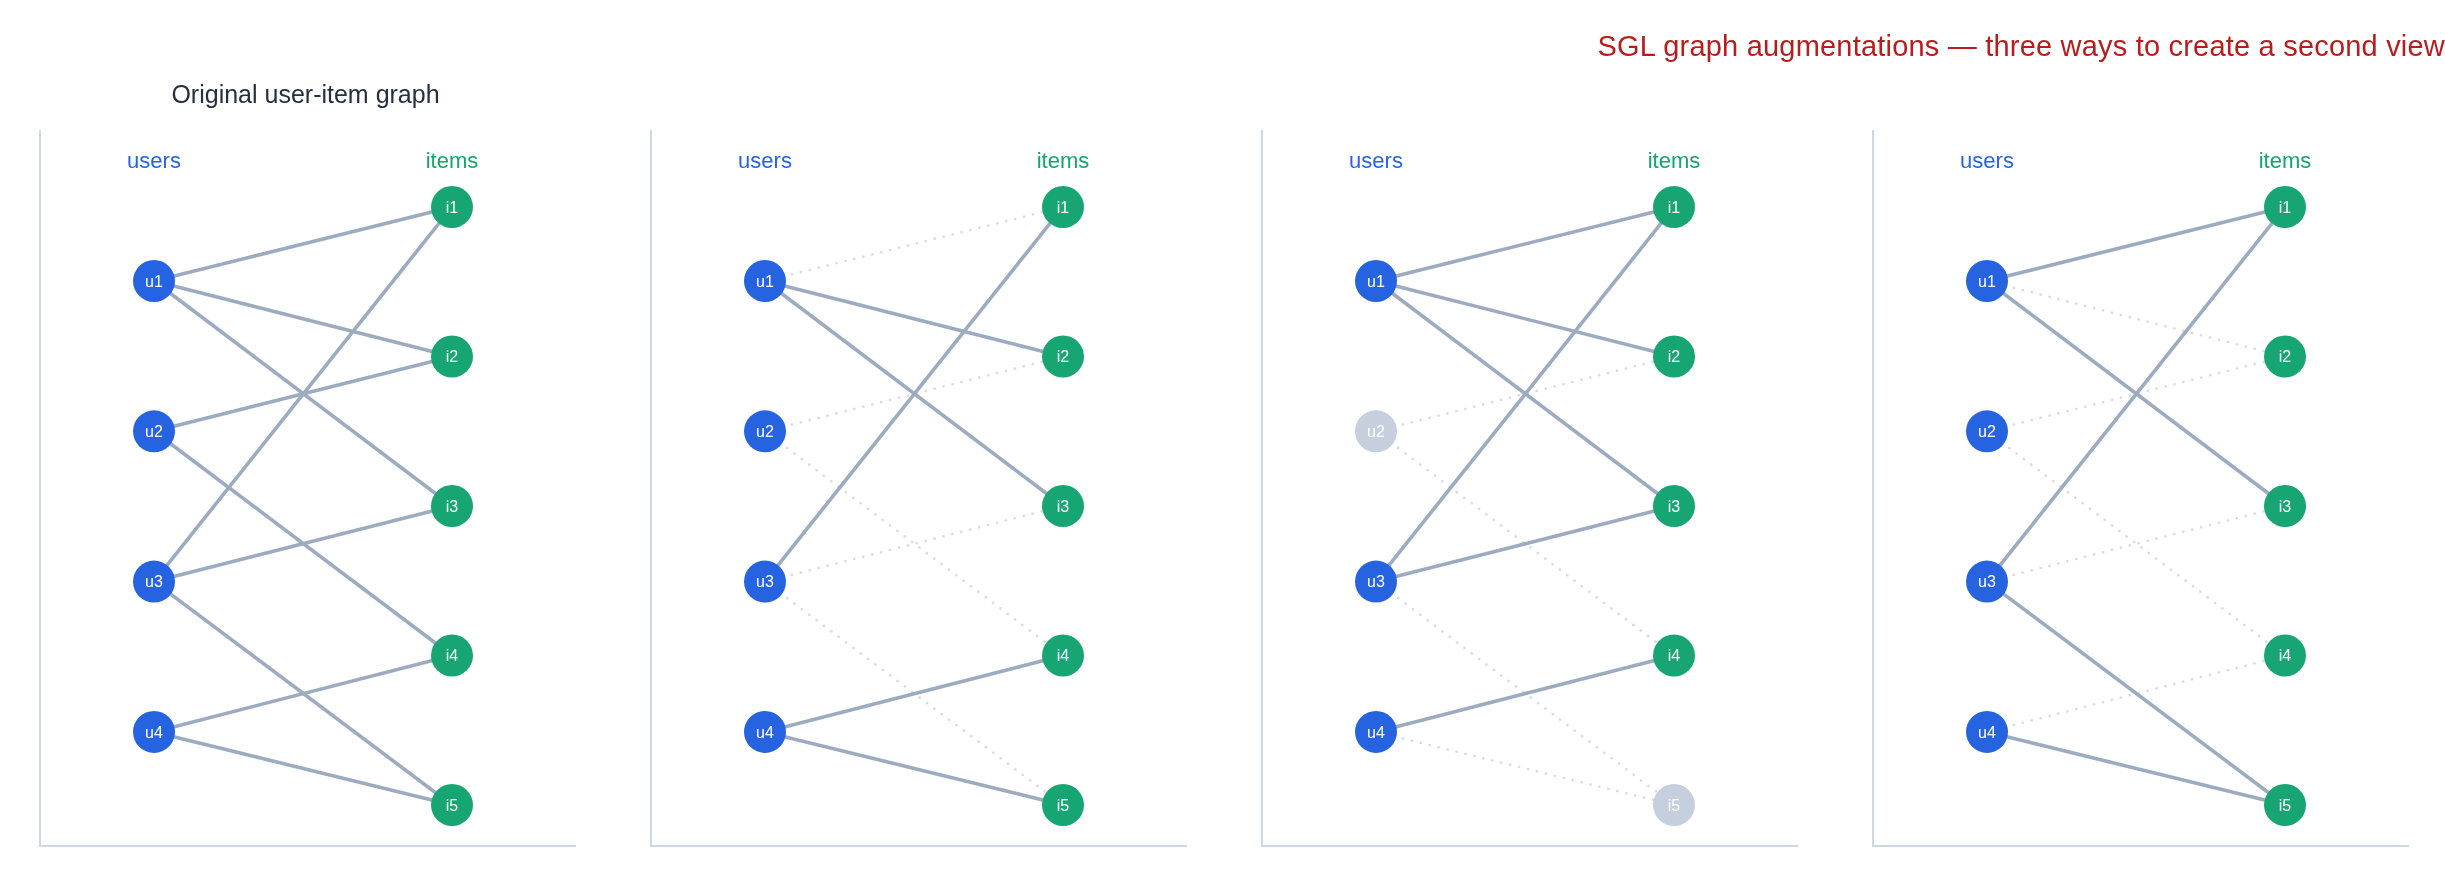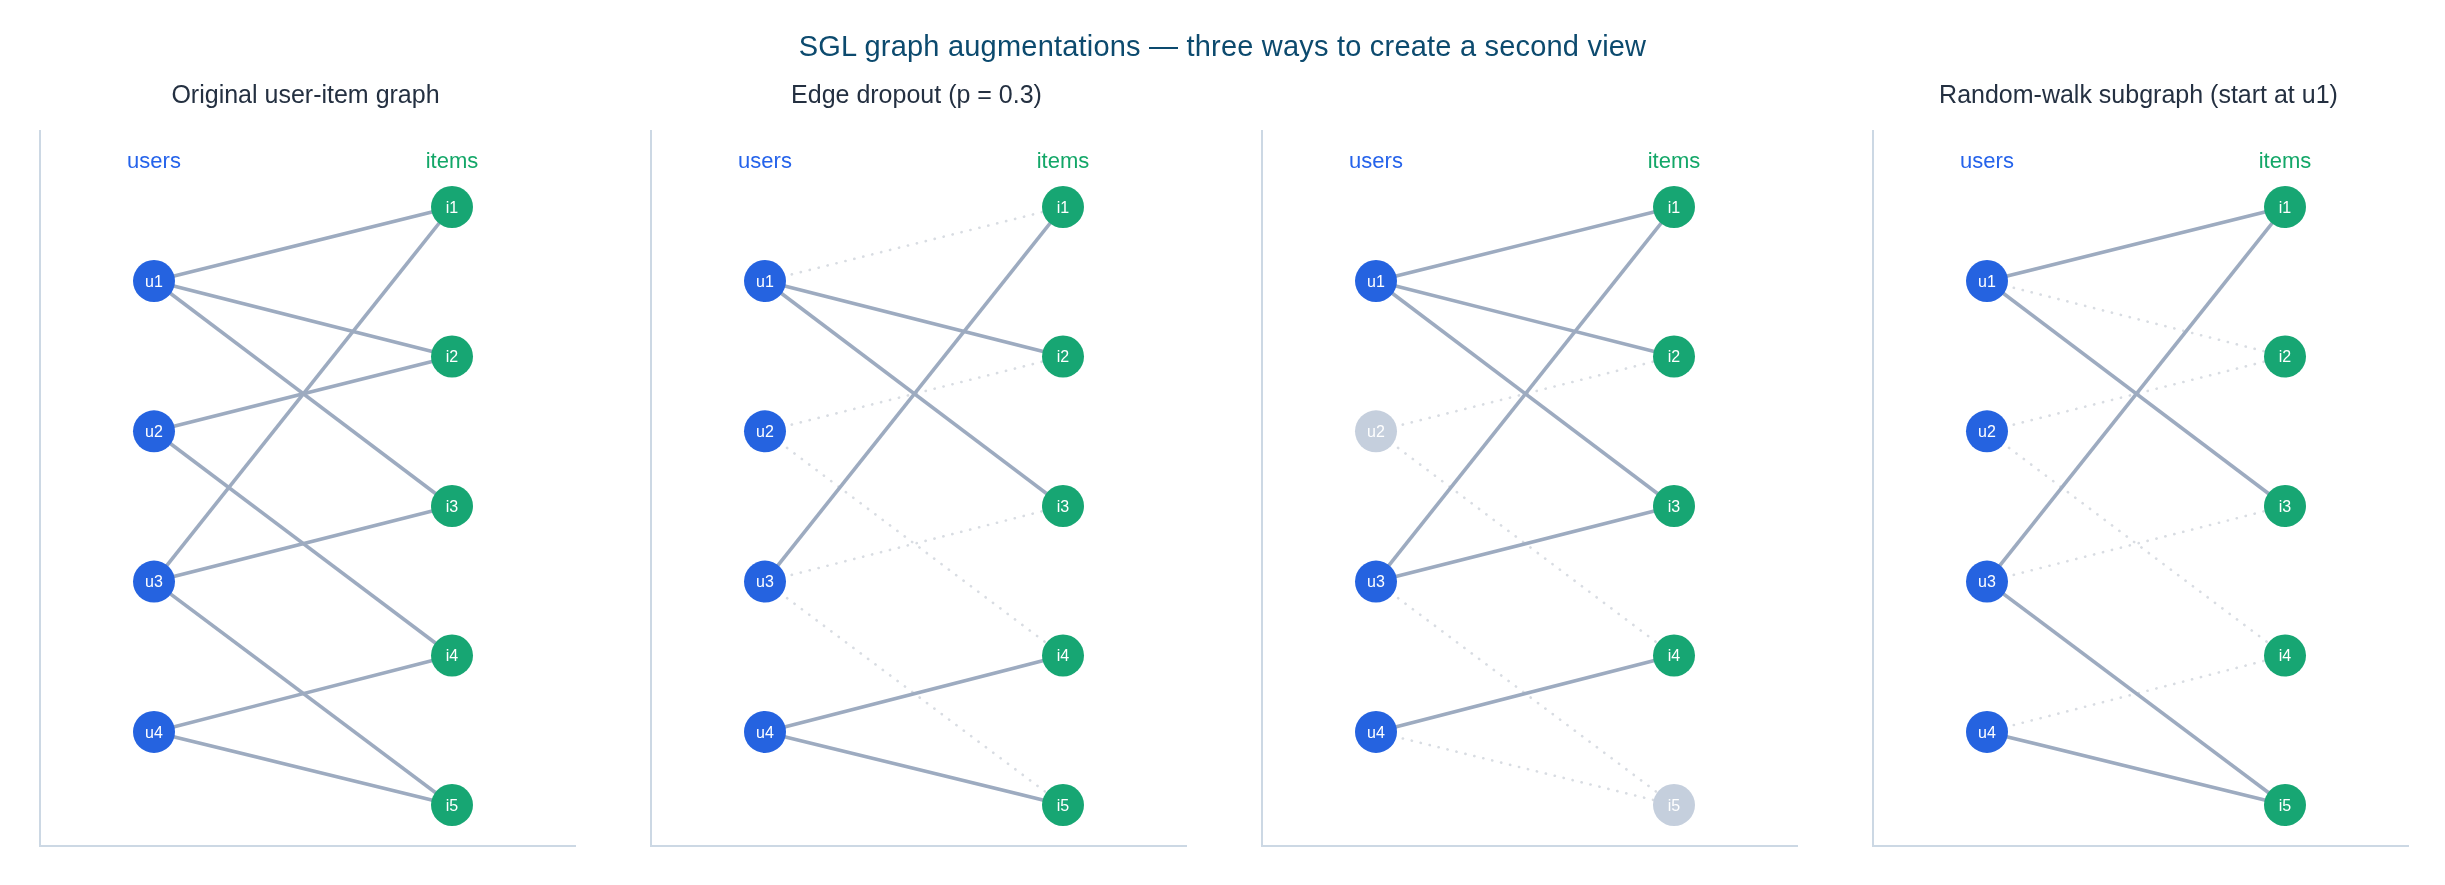--- a/index.html
+++ b/index.html
@@ -49,21 +49,21 @@
     stroke-width: 2.6; fill: none;
     stroke-dasharray: 0.2 9;
     stroke-linecap: round;
   }
   .col-label { font-size: 22px; text-anchor: middle; }
   .node-label { font-size: 16px; fill: #ffffff; text-anchor: middle; }
 </style>
 </head>
 <body>
 
-<div class="figure-title" style="color: #0c4a6e;">SGL graph augmentations — three ways to create a second view</div>
+<div class="figure-title" style="color: #b91c1c; text-align: right;">SGL graph augmentations — three ways to create a second view</div>
 
 <div class="panels">
   <section class="panel">
     <h2 class="caption" style="color: rgb(36, 48, 65);">Original user-item graph</h2>
     <svg class="graph" viewBox="0 0 611 885">
         <path d="M 40 130 V 846 H 576" class="spine" stroke="#ccd8e4"></path>
         <text x="154" y="168" class="col-label" fill="#2563eb">users</text>
         <text x="452" y="168" class="col-label" fill="#13a768">items</text>
         <line x1="154" y1="281" x2="452" y2="207" class="edge-kept" stroke="#9dabc0"></line>
         <line x1="154" y1="281" x2="452" y2="356.5" class="edge-kept" stroke="#9dabc0"></line>
@@ -89,21 +89,20 @@
         <text x="452" y="356.5" dy="0.35em" class="node-label" fill="#ffffff">i2</text>
         <circle cx="452" cy="506" r="21" fill="#17a673"></circle>
         <text x="452" y="506" dy="0.35em" class="node-label" fill="#ffffff">i3</text>
         <circle cx="452" cy="655.5" r="21" fill="#17a673"></circle>
         <text x="452" y="655.5" dy="0.35em" class="node-label" fill="#ffffff">i4</text>
         <circle cx="452" cy="805" r="21" fill="#17a673"></circle>
         <text x="452" y="805" dy="0.35em" class="node-label" fill="#ffffff">i5</text>
       </svg>
   </section>
   <section class="panel">
-    <h2 class="caption" style="color: rgb(36, 48, 65);">Edge dropout (p = 0.3)</h2>
     <svg class="graph" viewBox="0 0 611 885">
         <path d="M 40 130 V 846 H 576" class="spine" stroke="#ccd8e4"></path>
         <text x="154" y="168" class="col-label" fill="#2563eb">users</text>
         <text x="452" y="168" class="col-label" fill="#13a768">items</text>
         <line x1="154" y1="281" x2="452" y2="207" class="edge-dropped" stroke="#d8dce2"></line>
         <line x1="154" y1="431.3" x2="452" y2="356.5" class="edge-dropped" stroke="#d8dce2"></line>
         <line x1="154" y1="431.3" x2="452" y2="655.5" class="edge-dropped" stroke="#d8dce2"></line>
         <line x1="154" y1="581.6" x2="452" y2="506" class="edge-dropped" stroke="#d8dce2"></line>
         <line x1="154" y1="581.6" x2="452" y2="805" class="edge-dropped" stroke="#d8dce2"></line>
         <line x1="154" y1="281" x2="452" y2="356.5" class="edge-kept" stroke="#9dabc0"></line>
@@ -160,21 +159,20 @@
         <text x="452" y="356.5" dy="0.35em" class="node-label" fill="#ffffff">i2</text>
         <circle cx="452" cy="506" r="21" fill="#17a673"></circle>
         <text x="452" y="506" dy="0.35em" class="node-label" fill="#ffffff">i3</text>
         <circle cx="452" cy="655.5" r="21" fill="#17a673"></circle>
         <text x="452" y="655.5" dy="0.35em" class="node-label" fill="#ffffff">i4</text>
         <circle cx="452" cy="805" r="21" fill="#c5cfdd"></circle>
         <text x="452" y="805" dy="0.35em" class="node-label" fill="#ffffff">i5</text>
       </svg>
   </section>
   <section class="panel">
-    <h2 class="caption" style="color: rgb(36, 48, 65);">Random-walk subgraph (start at u1)</h2>
     <svg class="graph" viewBox="0 0 611 885">
         <path d="M 40 130 V 846 H 576" class="spine" stroke="#ccd8e4"></path>
         <text x="154" y="168" class="col-label" fill="#2563eb">users</text>
         <text x="452" y="168" class="col-label" fill="#13a768">items</text>
         <line x1="154" y1="281" x2="452" y2="356.5" class="edge-dropped" stroke="#d8dce2"></line>
         <line x1="154" y1="431.3" x2="452" y2="356.5" class="edge-dropped" stroke="#d8dce2"></line>
         <line x1="154" y1="431.3" x2="452" y2="655.5" class="edge-dropped" stroke="#d8dce2"></line>
         <line x1="154" y1="581.6" x2="452" y2="506" class="edge-dropped" stroke="#d8dce2"></line>
         <line x1="154" y1="731.9000000000001" x2="452" y2="655.5" class="edge-dropped" stroke="#d8dce2"></line>
         <line x1="154" y1="281" x2="452" y2="207" class="edge-kept" stroke="#9dabc0"></line>

